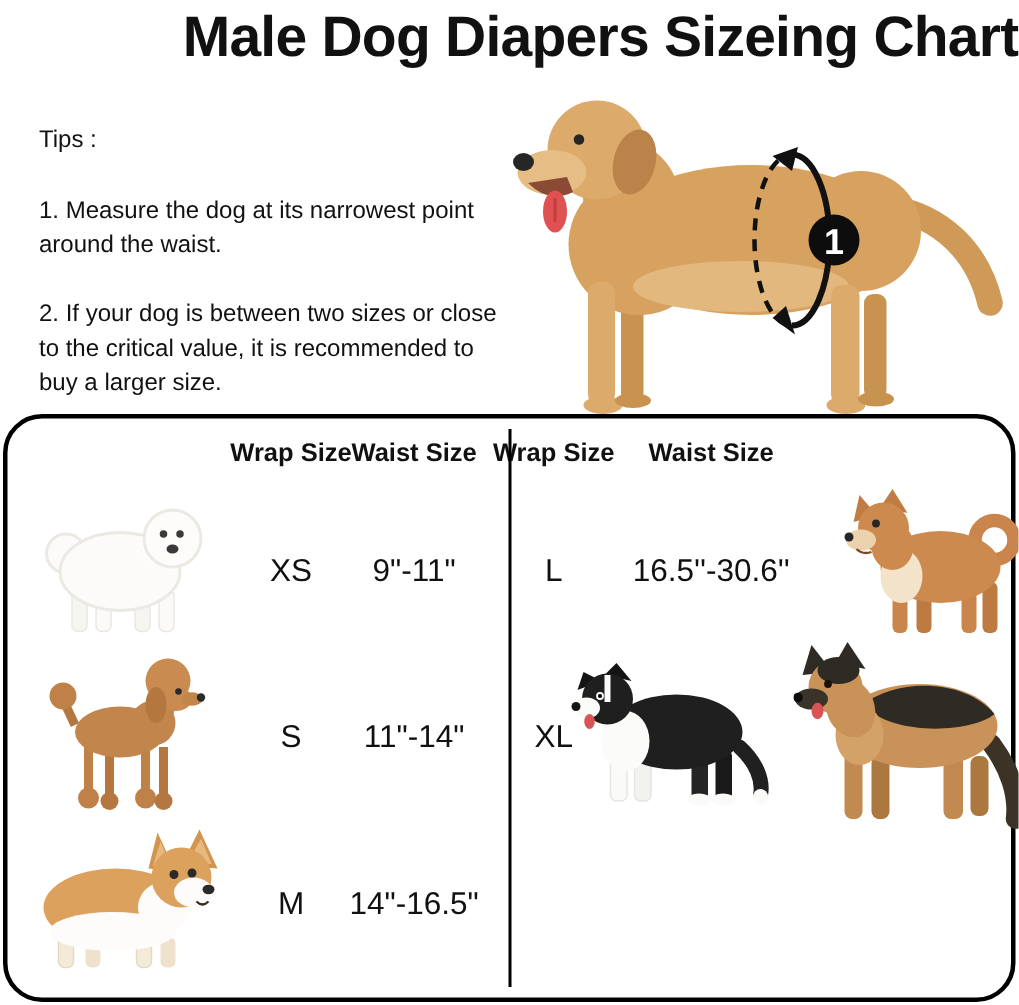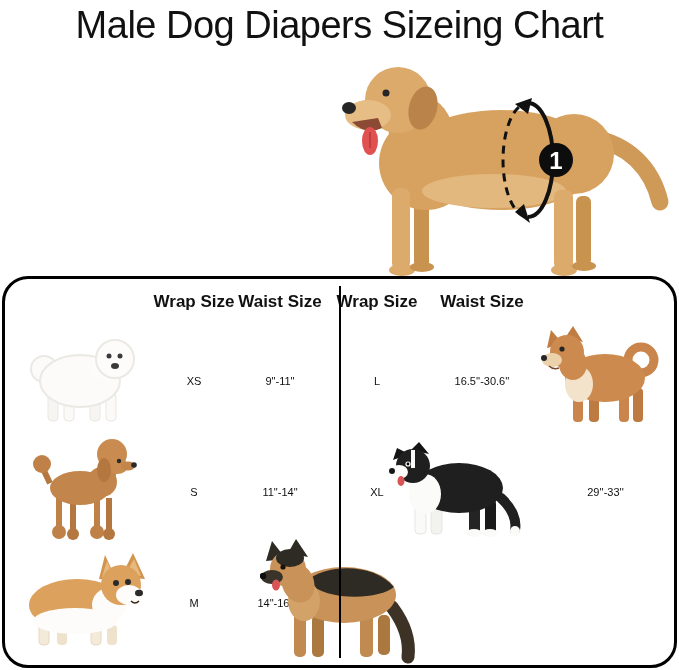--- a/index.html
+++ b/index.html
@@ -5,22 +5,22 @@
   html,body{margin:0;padding:0;}
   body{
     width:679px;height:670px;overflow:hidden;background:#ffffff;
     font-family:"Liberation Sans", sans-serif;color:#111;
     position:relative;
   }
   svg{display:block;}
   svg text{font-family:"Liberation Sans", sans-serif;}
 
   .page-title{
-    margin:2px 0 0 0;text-align:center;
-    font-size:38px;font-weight:normal;letter-spacing:-0.5px;line-height:46px;
+    margin:2px 0 0 0;text-align:right;
+    font-size:38px;font-weight:bold;letter-spacing:-0.5px;line-height:46px;
     white-space:nowrap;
   }
 
   .hero{position:relative;height:230px;}
   .tips{position:absolute;left:26px;top:34px;width:320px;font-size:16px;line-height:1.45;}
   .tips .tips-heading{margin:0 0 24px 0;}
   .tips .tip{margin:0 0 22px 0;}
   .dog-photo{position:absolute;right:8px;top:0;width:345px;height:230px;}
 
   .sizing-table{
@@ -30,30 +30,35 @@
   }
   .table-divider{
     position:absolute;left:50%;top:7px;bottom:7px;width:2px;background:#000;
     margin-left:-1px;
   }
   .half{flex:1;display:grid;grid-template-rows:46px 111px 111px 111px;height:100%;}
   .half.left{grid-template-columns:150px 78px 1fr;}
   .half.right{grid-template-columns:100px 110px 1fr;}
   .cell{display:flex;align-items:center;justify-content:center;overflow:visible;}
   .cell.header{font-weight:bold;font-size:17px;white-space:nowrap;}
-  .cell.value{font-size:11px;white-space:nowrap;}
+  .cell.value{font-size:21px;white-space:nowrap;}
   .cell.img svg{flex-shrink:0;}
   .half.right .cell.img{justify-content:flex-end;padding-right:2px;}
 </style>
 </head>
 <body>
 
 <h1 class="page-title">Male Dog Diapers Sizeing Chart</h1>
 
 <div class="hero">
+  <div class="tips">
+    <p class="tips-heading">Tips :</p>
+    <p class="tip">1. Measure the dog at its narrowest point around the waist.</p>
+    <p class="tip">2. If your dog is between two sizes or close to the critical value, it is recommended to buy a larger size.</p>
+  </div>
 
   <div class="dog-photo">
     <svg viewBox="0 0 345 230" width="345" height="230">
 
       <rect x="88" y="150" width="15" height="70" rx="6" fill="#c8934f"></rect>
       <rect x="250" y="148" width="15" height="70" rx="6" fill="#c8934f"></rect>
 
       <path d="M266,90 C302,96 326,120 334,154" stroke="#cf9a58" stroke-width="17" fill="none" stroke-linecap="round"></path>
 
       <ellipse cx="175" cy="112" rx="100" ry="50" fill="#d7a160"></ellipse>
@@ -216,21 +221,20 @@
         <circle cx="28" cy="28" r="17" fill="#1f1f1f"></circle>
         <path d="M28,12 L28,30" stroke="#fbfbfa" stroke-width="4"></path>
         <ellipse cx="14" cy="34" rx="9" ry="7" fill="#fbfbfa"></ellipse>
         <circle cx="7" cy="33" r="3" fill="#161616"></circle>
         <circle cx="23" cy="26" r="2.6" fill="#ffffff"></circle>
         <circle cx="23" cy="26" r="1.4" fill="#000000"></circle>
         <ellipse cx="16" cy="43" rx="3.5" ry="5" fill="#d95555"></ellipse>
       </svg>
     </div>
 
-    <div class="cell value">29''-33''</div>
     <div class="cell img">
       <svg viewBox="0 0 165 128" width="165" height="128">
         <rect x="34" y="72" width="12" height="46" rx="5" fill="#c08a50"></rect>
         <rect x="52" y="76" width="12" height="42" rx="5" fill="#ab7840"></rect>
         <rect x="100" y="74" width="13" height="44" rx="5" fill="#c08a50"></rect>
         <rect x="118" y="76" width="12" height="40" rx="5" fill="#ab7840"></rect>
         <path d="M132,68 C144,84 150,102 148,118" stroke="#3c3326" stroke-width="13" fill="none" stroke-linecap="round"></path>
         <ellipse cx="84" cy="56" rx="52" ry="28" fill="#c99258"></ellipse>
         <path d="M46,42 C68,24 114,24 134,48 C120,60 68,64 46,42 Z" fill="#2e2a24"></path>
         <ellipse cx="44" cy="62" rx="16" ry="20" fill="#d3a268"></ellipse>

